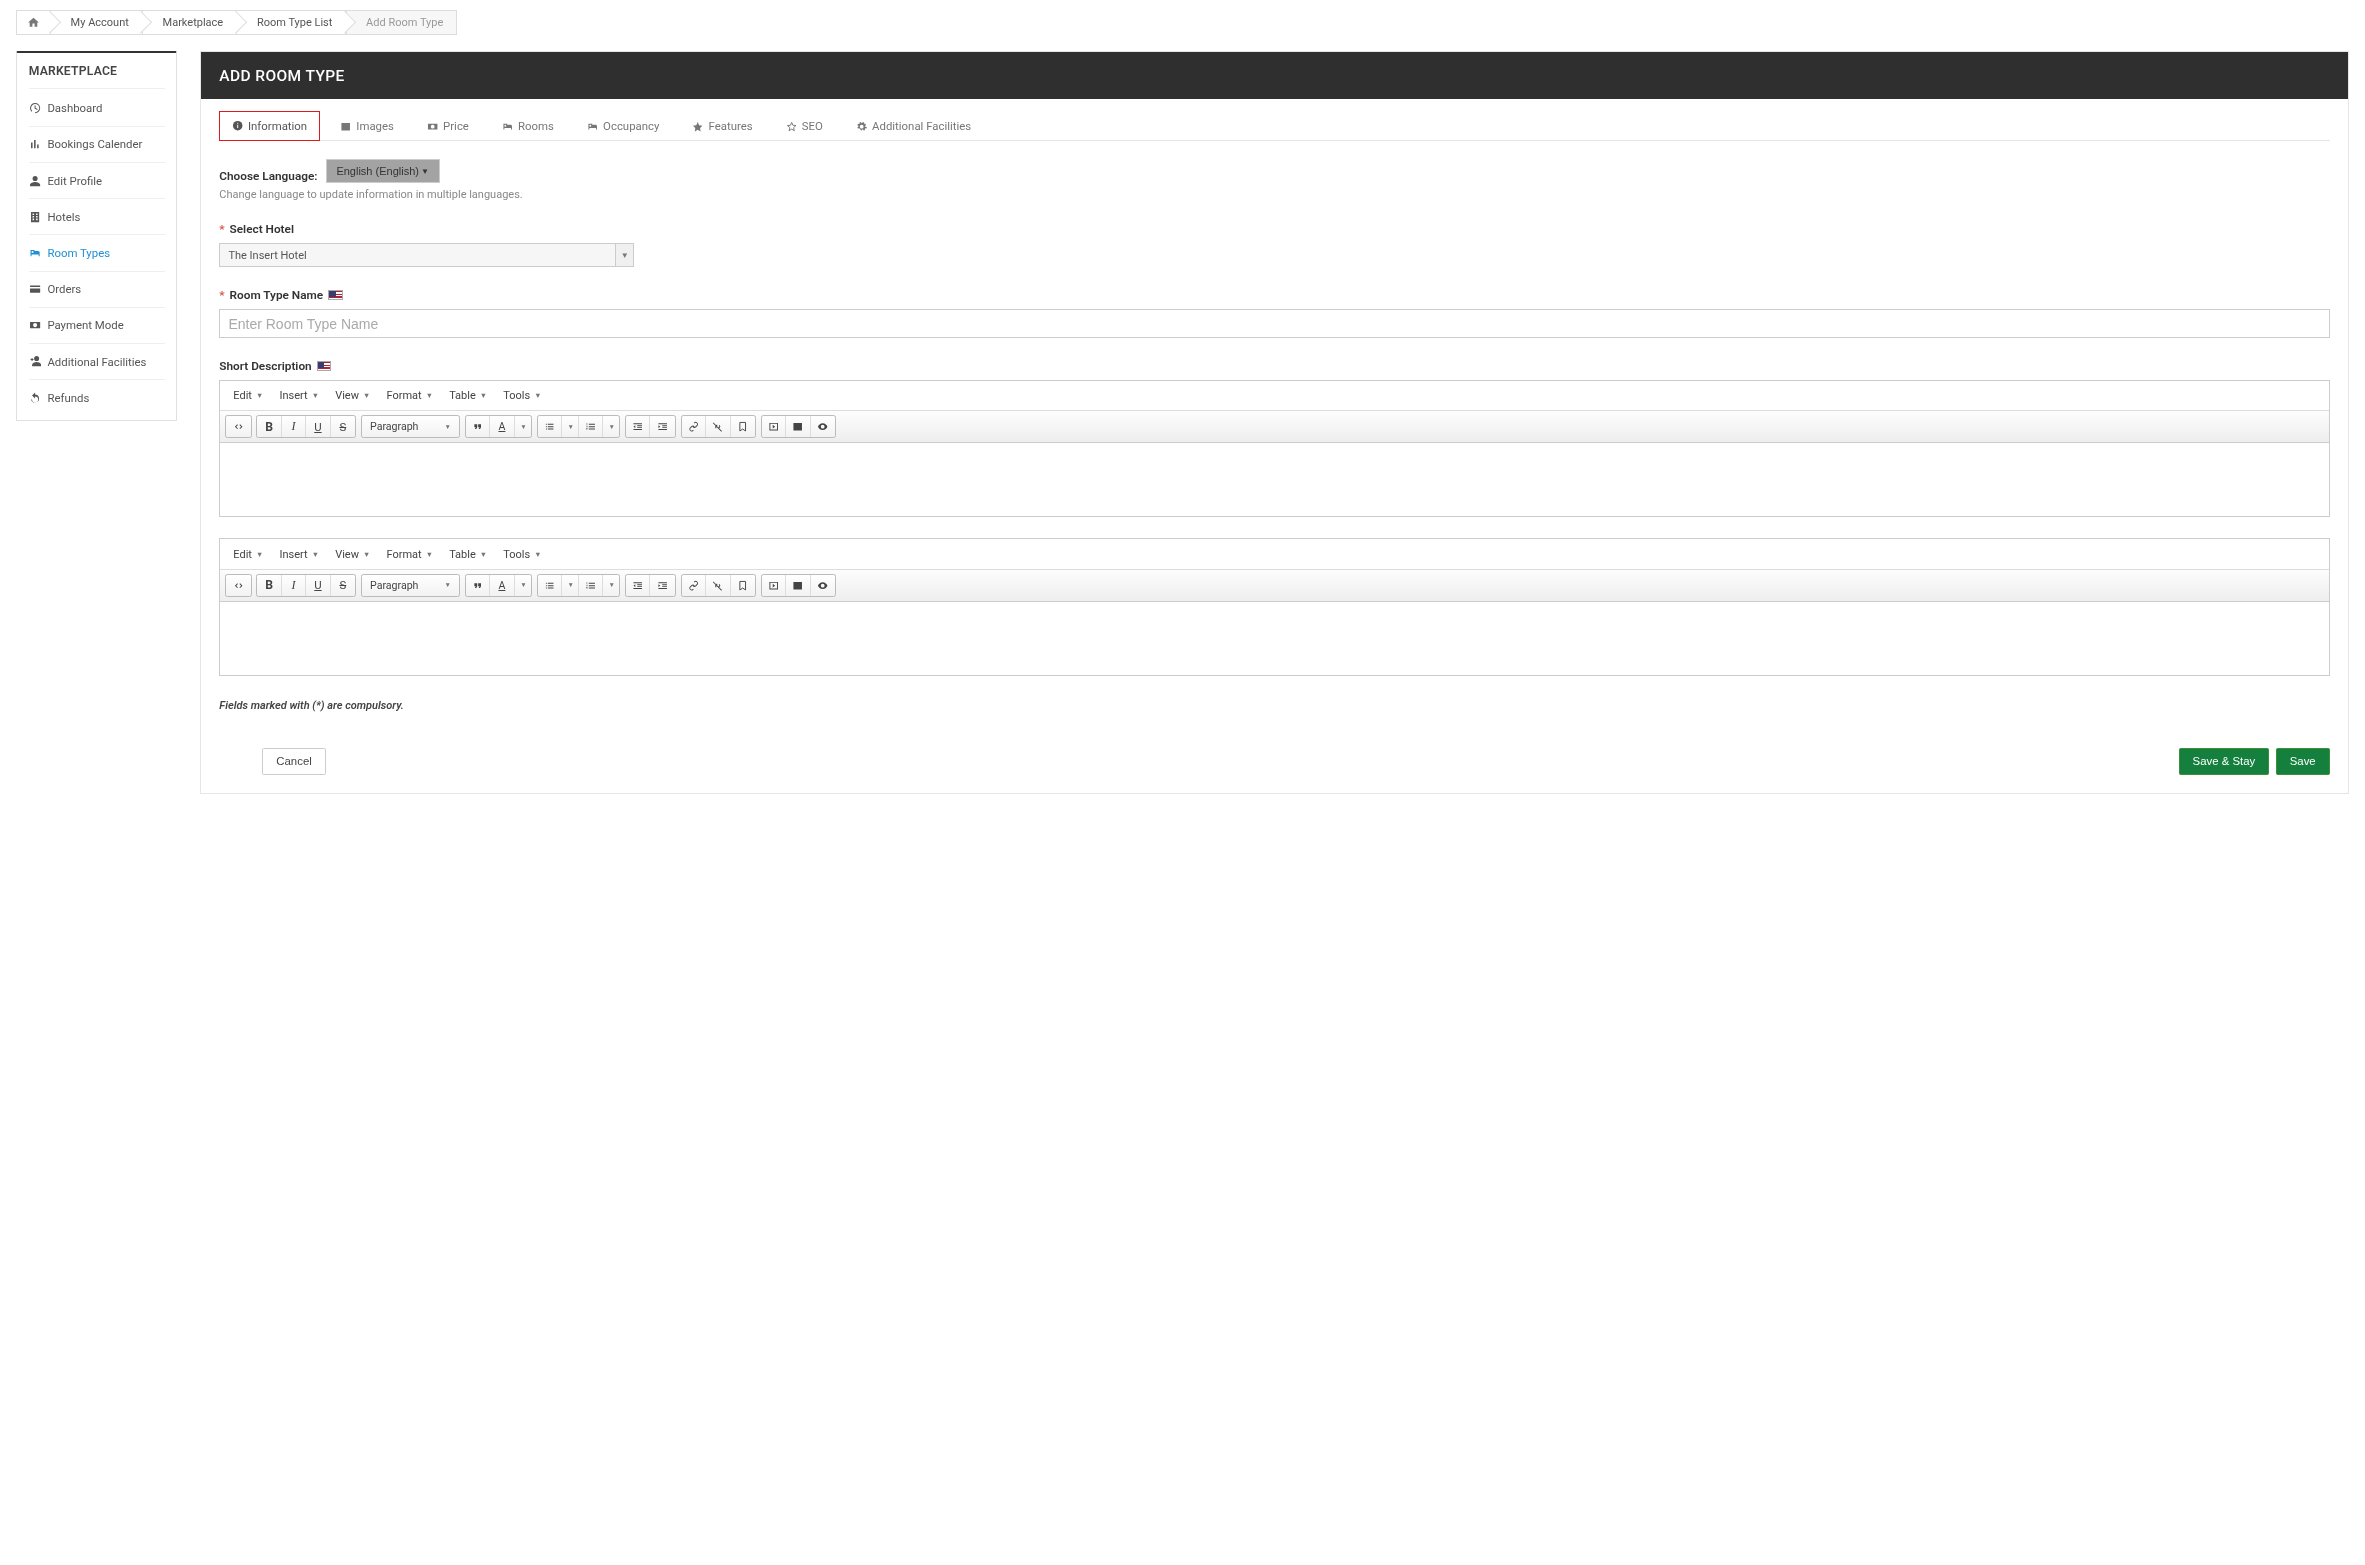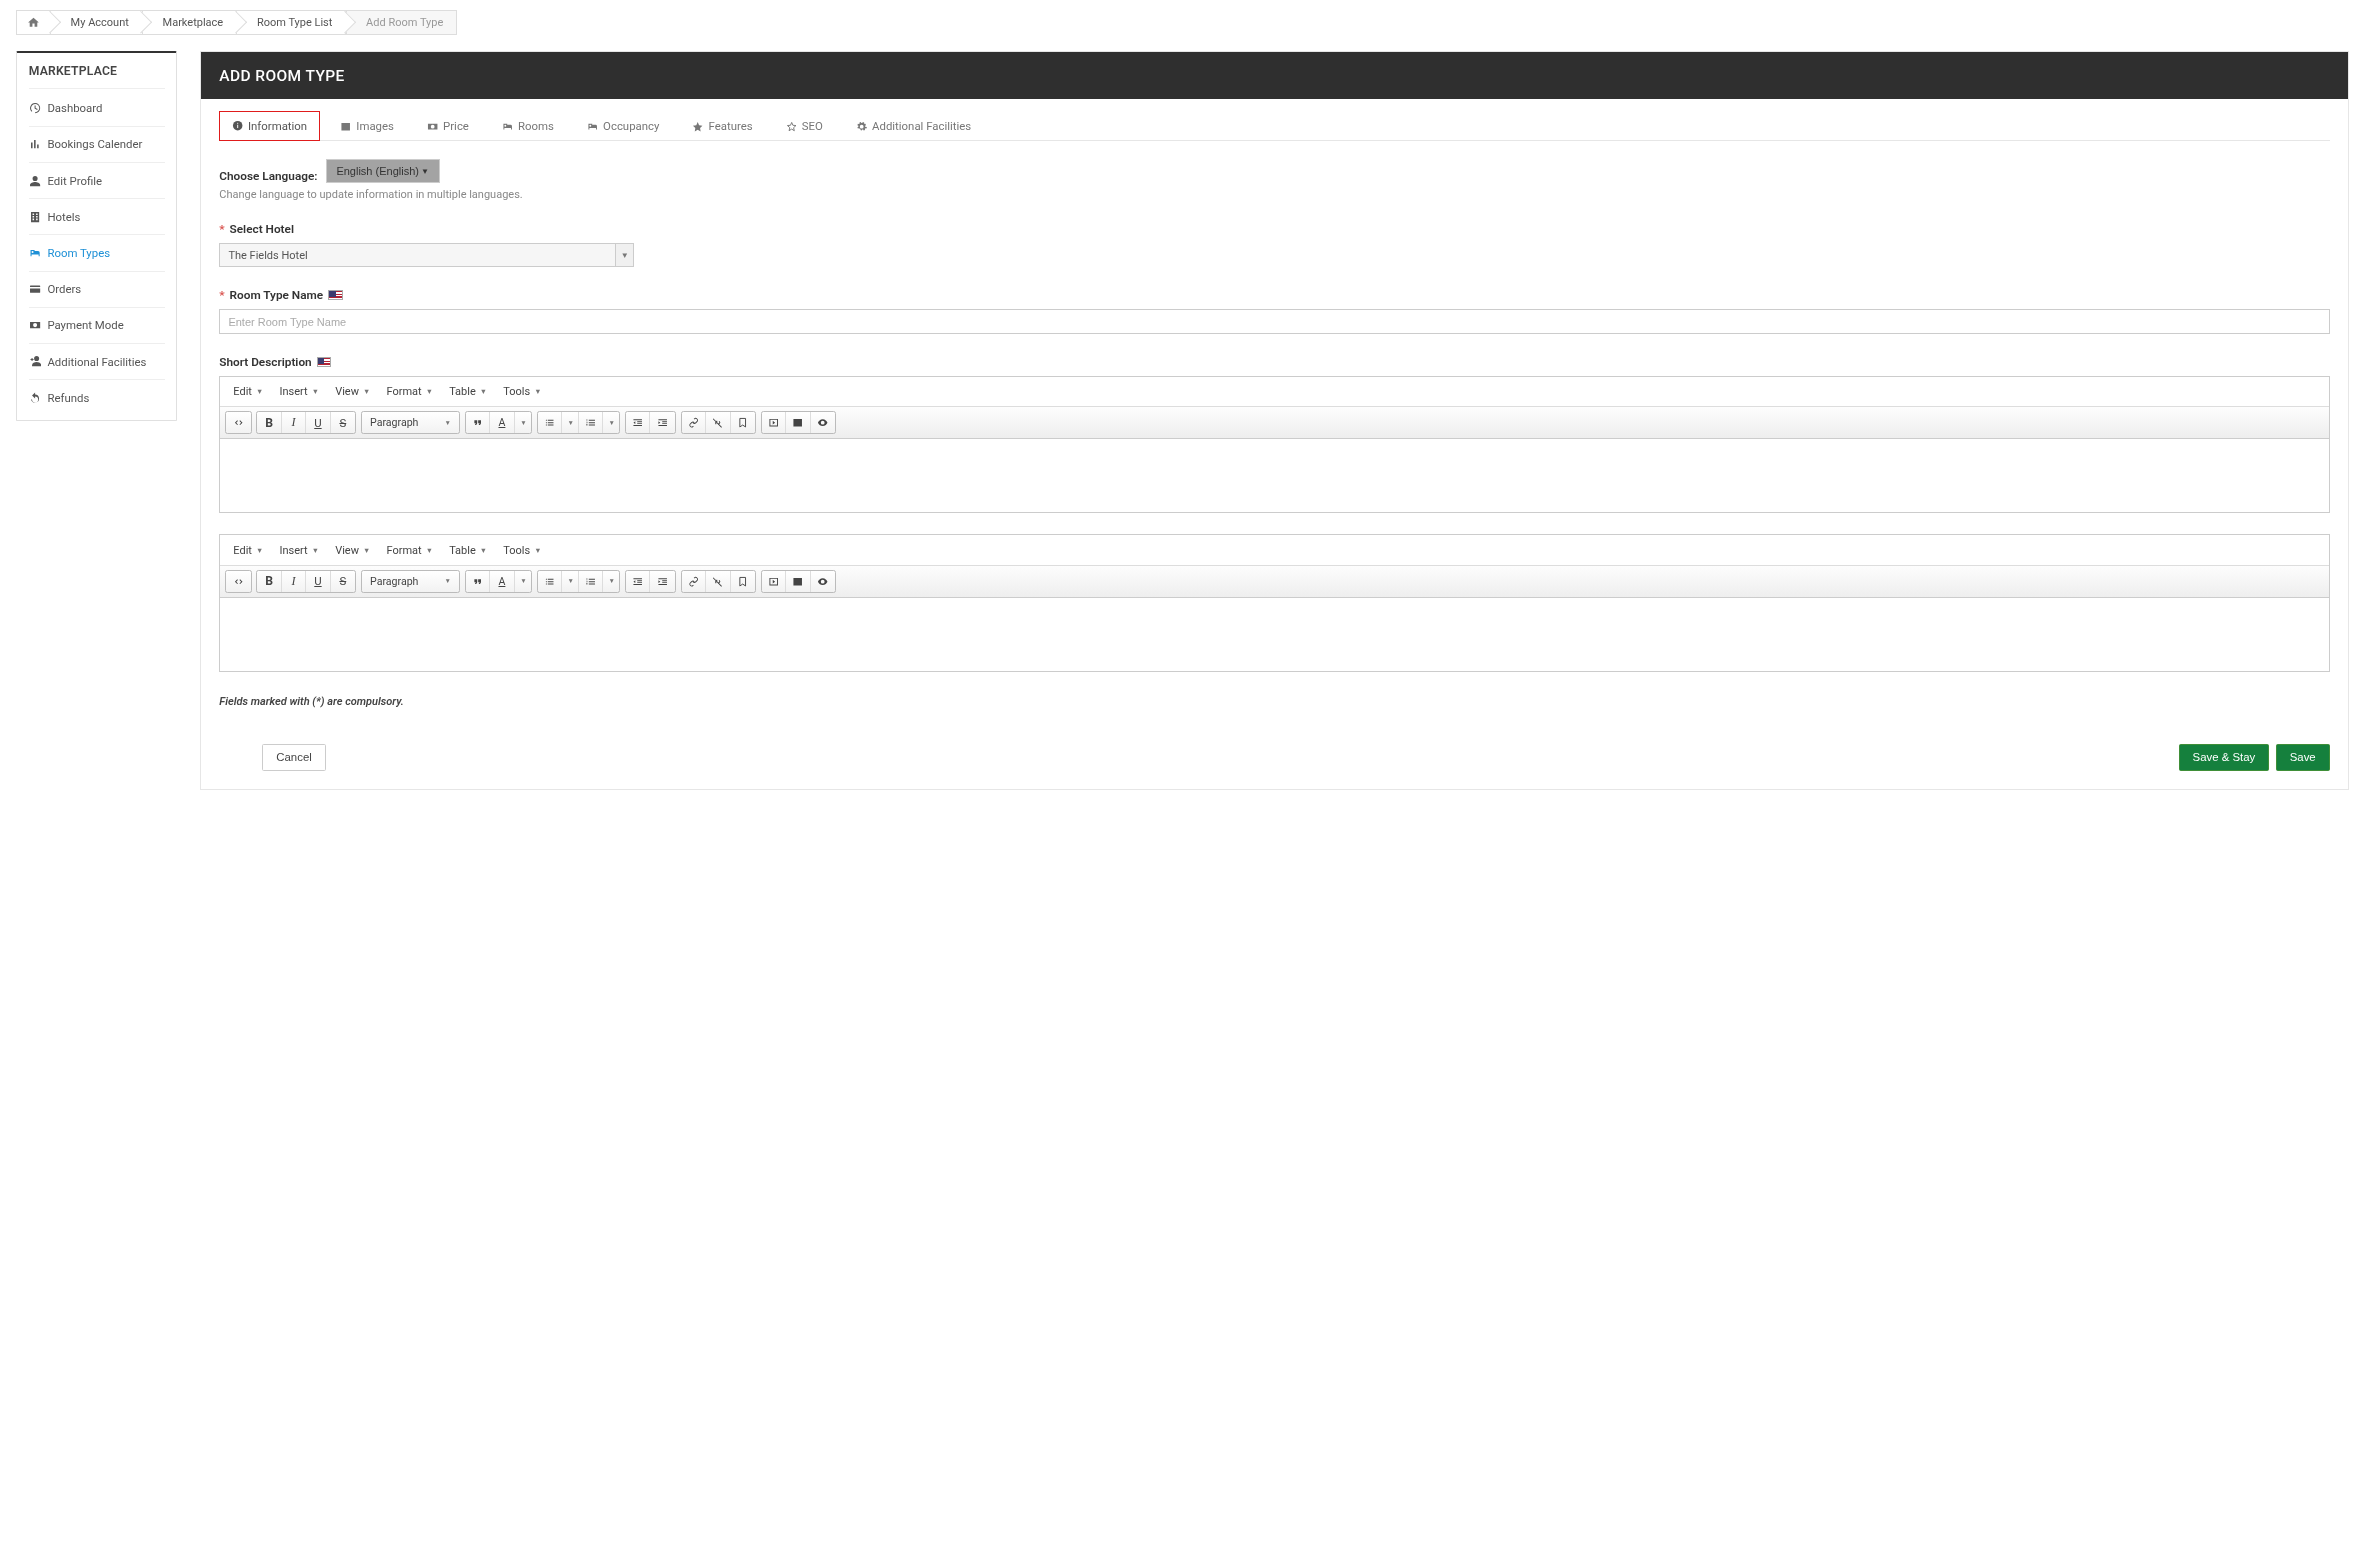--- a/index.html
+++ b/index.html
@@ -49,21 +49,21 @@
 .form-group { margin-top: 21px; }
 .form-label { font-weight: 600; font-size: 11.8px; color: #333; display: flex; align-items: center; gap: 4.9px; margin-bottom: 6.5px; }
 .req { color: #d9534f; font-weight: 700; }
 .flag { display:inline-block; width:14.7px; height:9.8px; background: linear-gradient(180deg, #b22234 0%, #b22234 10%, #fff 10%, #fff 20%, #b22234 20%, #b22234 30%, #fff 30%, #fff 40%, #b22234 40%, #b22234 50%, #fff 50%, #fff 60%, #b22234 60%, #b22234 70%, #fff 70%, #fff 80%, #b22234 80%, #b22234 90%, #fff 90%); position:relative; border:0.4px solid #aaa;}
 .flag::before { content:""; position:absolute; left:0; top:0; width:6.5px; height:5.7px; background:#3c3b6e; }
 
 .select-wrap { display: flex; max-width: 415px; }
 .select-input { flex:1; border: 0.8px solid #ccc; background: #f6f6f6; padding: 4.9px 8.1px; font-size: 11px; color: #555; }
 .select-caret { width: 18px; border: 0.8px solid #ccc; border-left: none; background: #f0f0f0; display:flex; align-items:center; justify-content:center; font-size:8.1px; color:#777; cursor:pointer; }
 
-.text-input { width: 100%; border: 0.8px solid #ccc; padding: 5.7px 8.1px; font-size: 11px; color: #555; }
+.text-input { width: 100%; border: 0.8px solid #ccc; padding: 5.7px 8.1px; font-size: 14px; color: #555; }
 .text-input::placeholder { color: #aaa; }
 
 
 .rte { border: 0.8px solid #ccc; }
 .rte-menubar { display: flex; gap: 0; border-bottom: 0.8px solid #ddd; padding: 3.3px 4.9px; }
 .rte-menu-item { padding: 4.9px 8.1px; font-size: 11px; color: #444; display:inline-flex; align-items:center; gap:4.1px; cursor:pointer; }
 .rte-menu-item .caret { font-size: 7.3px; color:#777; }
 .rte-toolbar { display: flex; gap: 4.9px; padding: 4.1px 4.9px; background: linear-gradient(#fdfdfd, #eee); border-bottom: 0.8px solid #ccc; flex-wrap: wrap; align-items:center;}
 .rte-group { display: flex; gap: 0; border: 0.8px solid #bbb; border-radius: 2.4px; overflow:hidden; background: linear-gradient(#fff,#f2f2f2); }
 .rte-btn { width: 24.4px; height: 21px; display:flex; align-items:center; justify-content:center; cursor:pointer; border-right: 0.8px solid #ddd; color:#444; }
@@ -230,21 +230,21 @@
             </button>
           </div>
           <div class="hint">Change language to update information in multiple languages.</div>
 
           <div class="form-group">
             <div class="form-label">
               <span class="req">*</span>
               <span>Select Hotel</span>
             </div>
             <div class="select-wrap">
-              <div class="select-input">The Fields Hotel</div>
+              <div class="select-input">The Insert Hotel</div>
               <div class="select-caret">▼</div>
             </div>
           </div>
 
           <div class="form-group">
             <div class="form-label">
               <span class="req">*</span>
               <span>Room Type Name</span>
               <span class="flag"></span>
             </div>

